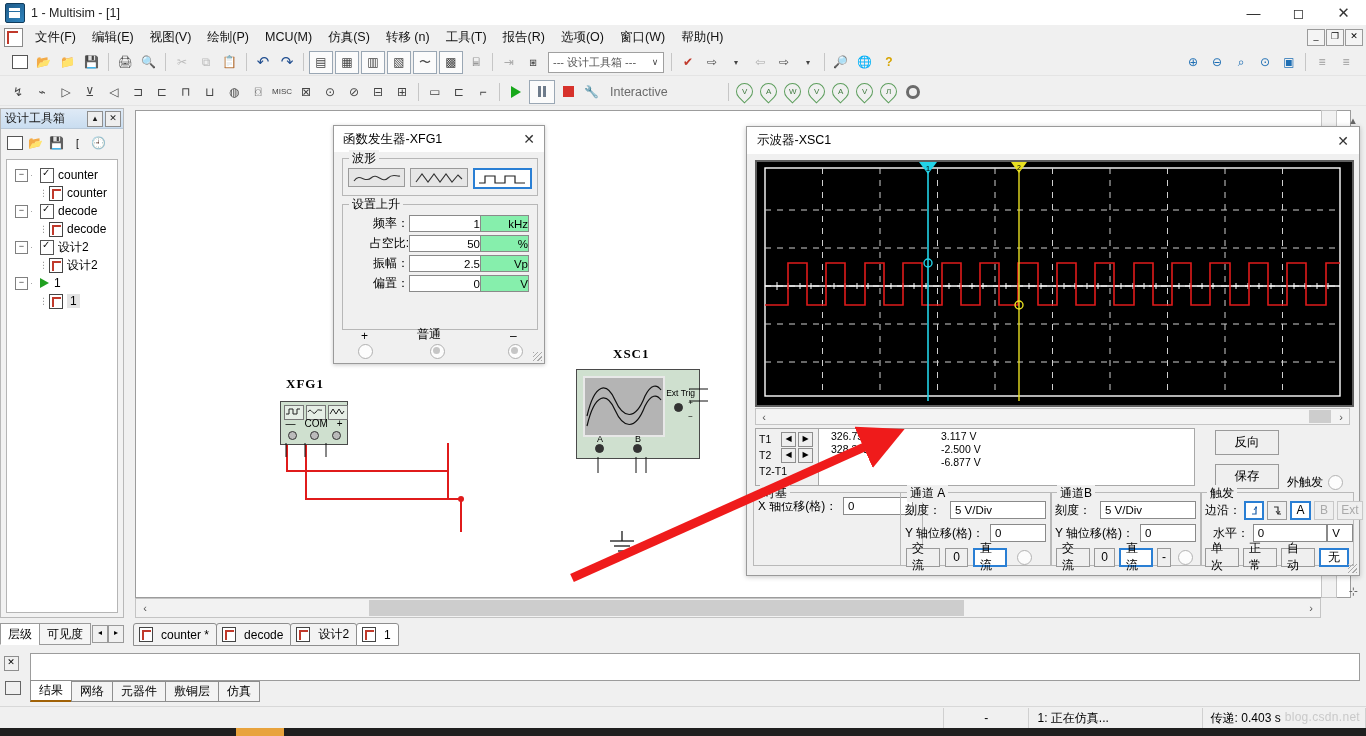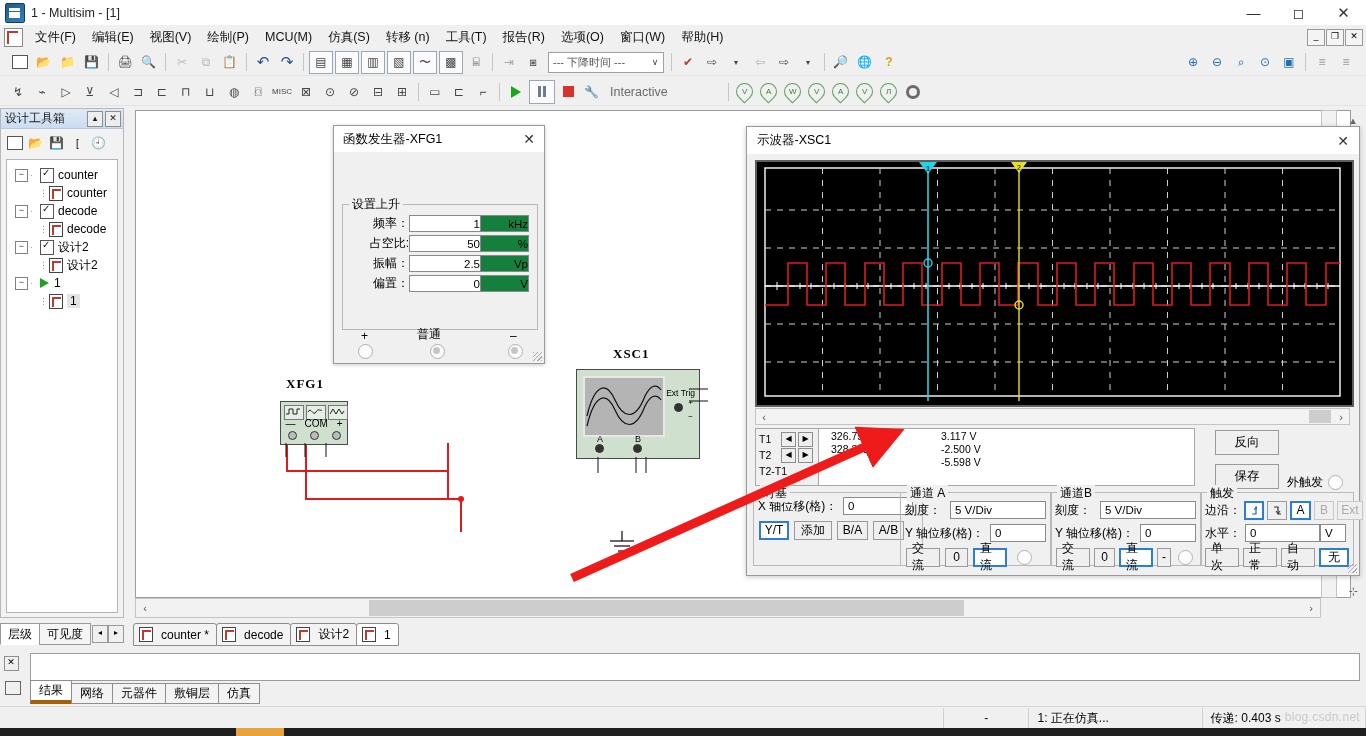--- a/index.html
+++ b/index.html
@@ -146,21 +146,21 @@
   .spread{position:absolute;left:0;top:652px;width:1366px;height:52px;background:#f0f0f0;}
   .spread .closecol{position:absolute;left:0;top:2px;width:22px;text-align:center;}
   .spread .closecol b{display:inline-block;width:13px;height:13px;border:1px solid #8e8e8e;
                       background:#f0f0f0;font-size:9px;line-height:11px;font-weight:normal;}
   .spread .gridico{position:absolute;left:5px;top:29px;width:14px;height:12px;border:1px solid #666;}
   .spread .field{position:absolute;left:30px;top:1px;right:6px;height:26px;background:#fff;
                  border:1px solid #9c9c9c;}
   .spread .tabs{position:absolute;left:30px;top:28px;display:flex;align-items:flex-end;}
   .sptab{height:19px;padding:0 8px;font-size:12px;border:1px solid #8e8e8e;background:#f3f3f3;
          display:flex;align-items:center;margin-right:-1px;}
-  .sptab.on{background:#fff;border-bottom:4px solid #a16207;}
+  .sptab.on{background:#fff;border-bottom:2px solid #a16207;}
 
   
   .statusbar{position:absolute;left:0;top:706px;width:1366px;height:22px;background:#f0f0f0;
              border-top:1px solid #d8d8d8;display:flex;align-items:center;font-size:12px;}
   .sb-cell{height:20px;display:flex;align-items:center;padding:0 8px;border-right:1px solid #d0d0d0;}
   .taskbar{position:absolute;left:0;top:728px;width:1366px;height:8px;background:#1f1f1f;}
   .taskbar .active{position:absolute;left:236px;top:0;width:48px;height:8px;background:#e8a33d;}
 
   
   .fgen{position:absolute;left:333px;top:125px;width:210px;height:237px;background:#f0f0f0;
@@ -171,21 +171,21 @@
   .grp{position:absolute;border:1px solid #b7b7b7;}
   .grp>legend,.grp-lbl{position:absolute;top:-9px;left:6px;background:#f0f0f0;padding:0 3px;
                        font-size:12px;}
   .wavebtn{height:17px;border:1px solid #9a9a9a;background:#e6e6e6;display:flex;align-items:center;
            justify-content:center;}
   .wavebtn.sel{border:2px solid #2a7fd4;background:#fff;}
   .frow{display:flex;align-items:center;height:19px;margin-bottom:1px;text-align:right;}
   .frow .lb{width:60px;font-size:12px;padding-left:6px;}
   .frow .vl{width:72px;height:17px;border:1px solid #8a8a8a;background:#fff;font-size:11.5px;
             line-height:16px;padding-left:3px;box-sizing:border-box;}
-  .frow .un{width:48px;height:17px;border:1px solid #8a8a8a;border-left:none;background:#15803d;
+  .frow .un{width:48px;height:17px;border:1px solid #8a8a8a;border-left:none;background:#86efac;
             font-size:11.5px;line-height:16px;padding-left:4px;box-sizing:border-box;}
   .wide-btn{height:19px;border:1px solid #9a9a9a;background:#e9e9e9;font-size:12px;
             display:flex;align-items:center;justify-content:center;}
   .term{width:13px;height:13px;border:1.4px solid #b0b0b0;border-radius:50%;background:#fcfcfc;}
   .term.fill:after{content:"";display:block;width:7px;height:7px;margin:2px;border-radius:50%;background:#c6c6c6;}
   .resize-grip{position:absolute;right:2px;bottom:2px;width:9px;height:9px;
                background:repeating-linear-gradient(135deg,#a9a9a9 0 1px,transparent 1px 3px);}
 
   
   .scope{position:absolute;left:746px;top:126px;width:612px;height:448px;background:#f0f0f0;
@@ -295,21 +295,21 @@
     <div class="tbtn framed">▦</div>
     <div class="tbtn framed">▥</div>
     <div class="tbtn framed">▧</div>
     <div class="tbtn framed">〜</div>
     <div class="tbtn framed">▩</div>
     <div class="tbtn">⌸</div>
     <div class="tsep"></div>
     <div class="tbtn" style="color:#aaa">⇥</div>
     <div class="tbtn">⧆</div>
     <div class="tcombo">
-      <span class="cv">--- 下降时间 ---</span>
+      <span class="cv">--- 设计工具箱 ---</span>
       <span class="arw">∨</span>
     </div>
     <div class="tsep"></div>
     <div class="tbtn" style="color:#c0392b">✔</div>
     <div class="tbtn">⇨</div>
     <div class="tbtn" style="font-size:8px">▾</div>
     <div class="tbtn" style="color:#aaa">⇦</div>
     <div class="tbtn">⇨</div>
     <div class="tbtn" style="font-size:8px">▾</div>
     <div class="tsep"></div>
@@ -629,20 +629,40 @@
   <div class="taskbar">
     <div class="active"></div>
   </div>
 
   <div class="fgen">
     <div class="fgen-tb">
       <span class="t">函数发生器-XFG1</span>
       <span class="x">✕</span>
     </div>
 
+    <div class="grp" style="left:8px;top:32px;width:194px;height:36px;">
+      <span class="grp-lbl">波形</span>
+      <div style="display:flex;gap:5px;padding:9px 5px 0 5px;">
+        <div class="wavebtn" style="width:56px">
+          <svg width="50" height="12">
+              <path d="M2,9 C8,0 13,12 19,6 C25,0 30,12 36,6 C41,1 45,5 48,4" fill="none" stroke="#333" stroke-width="1.1"></path>
+            </svg>
+        </div>
+        <div class="wavebtn" style="width:56px">
+          <svg width="50" height="12">
+              <polyline points="2,10 8,2 14,10 20,2 26,10 32,2 38,10 44,3 48,7" fill="none" stroke="#333" stroke-width="1.1"></polyline>
+            </svg>
+        </div>
+        <div class="wavebtn sel" style="width:56px">
+          <svg width="50" height="12">
+              <polyline points="2,10 8,10 8,3 18,3 18,10 28,10 28,3 38,3 38,10 48,10" fill="none" stroke="#222" stroke-width="1.2"></polyline>
+            </svg>
+        </div>
+      </div>
+    </div>
 
     <div class="grp" style="left:8px;top:78px;width:194px;height:124px;">
       <span class="grp-lbl">设置上升</span>
       <div style="padding:9px 0 0 0;">
         <div class="frow">
           <span class="lb">频率：</span>
           <span class="vl">1</span>
           <span class="un">kHz</span>
         </div>
         <div class="frow">
@@ -800,46 +820,40 @@
           <span class="ro-col2">3.117 V</span>
           <span class="ro-col3"></span>
         </div>
         <div class="hdr" style="font-size:10.5px">
           <span class="ro-col1" style="text-align:left;padding-left:12px">328.308</span>
           <span class="ro-col2">-2.500 V</span>
           <span class="ro-col3"></span>
         </div>
         <div class="hdr" style="font-size:10.5px">
           <span class="ro-col1" style="text-align:left;padding-left:12px"></span>
-          <span class="ro-col2">-5.598 V</span>
+          <span class="ro-col2">-6.877 V</span>
           <span class="ro-col3"></span>
         </div>
       </div>
     </div>
 
     <div style="position:absolute;left:468px;top:303px;">
       <div class="bigbtn">反向</div>
       <div class="bigbtn" style="margin-top:9px">保存</div>
     </div>
     <div style="position:absolute;left:540px;top:347px;display:flex;align-items:center;gap:5px">
       <span style="font-size:12px">外触发</span>
       <span class="radio"></span>
     </div>
 
     <div class="fset" style="left:6px;top:365px;width:168px;height:72px;">
       <span class="fl">时基</span>
       <div class="crow" style="padding:3px 0 0 4px">
         <span class="lb" style="width:85px">X 轴位移(格)：</span>
         <span class="ibox" style="width:70px">0</span>
-      </div>
-      <div class="crow" style="padding:4px 0 0 5px;gap:5px">
-        <span class="btn sel" style="width:30px">Y/T</span>
-        <span class="btn" style="width:38px">添加</span>
-        <span class="btn" style="width:31px">B/A</span>
-        <span class="btn" style="width:31px">A/B</span>
       </div>
     </div>
 
     <div class="fset" style="left:153px;top:365px;width:150px;height:72px;">
       <span class="fl">通道 A</span>
       <div class="crow" style="padding:7px 0 0 4px">
         <span class="lb" style="width:45px">刻度：</span>
         <span class="ibox" style="width:96px">5  V/Div</span>
       </div>
       <div class="crow" style="padding:3px 0 0 4px">
@@ -886,21 +900,21 @@
         <span class="btn" style="width:20px">
           <svg width="11" height="11">
               <polyline points="1,2 5,2 5,9 10,9" fill="none" stroke="#333" stroke-width="1.2"></polyline>
               <polyline points="3,6 5,9 7,6" fill="none" stroke="#333" stroke-width="1"></polyline>
             </svg>
         </span>
         <span class="btn sel" style="width:21px">A</span>
         <span class="btn dis" style="width:21px">B</span>
         <span class="btn dis" style="width:26px">Ext</span>
       </div>
-      <div class="crow" style="padding:3px 0 0 4px">
+      <div class="crow" style="padding:3px 0 0 12px">
         <span class="lb" style="width:40px">水平：</span>
         <span class="ibox" style="width:75px">0</span>
         <span class="ibox" style="width:26px">V</span>
       </div>
       <div class="crow" style="padding:4px 0 0 4px;gap:4px">
         <span class="btn" style="width:34px">单次</span>
         <span class="btn" style="width:34px">正常</span>
         <span class="btn" style="width:34px">自动</span>
         <span class="btn sel" style="width:30px">无</span>
       </div>

